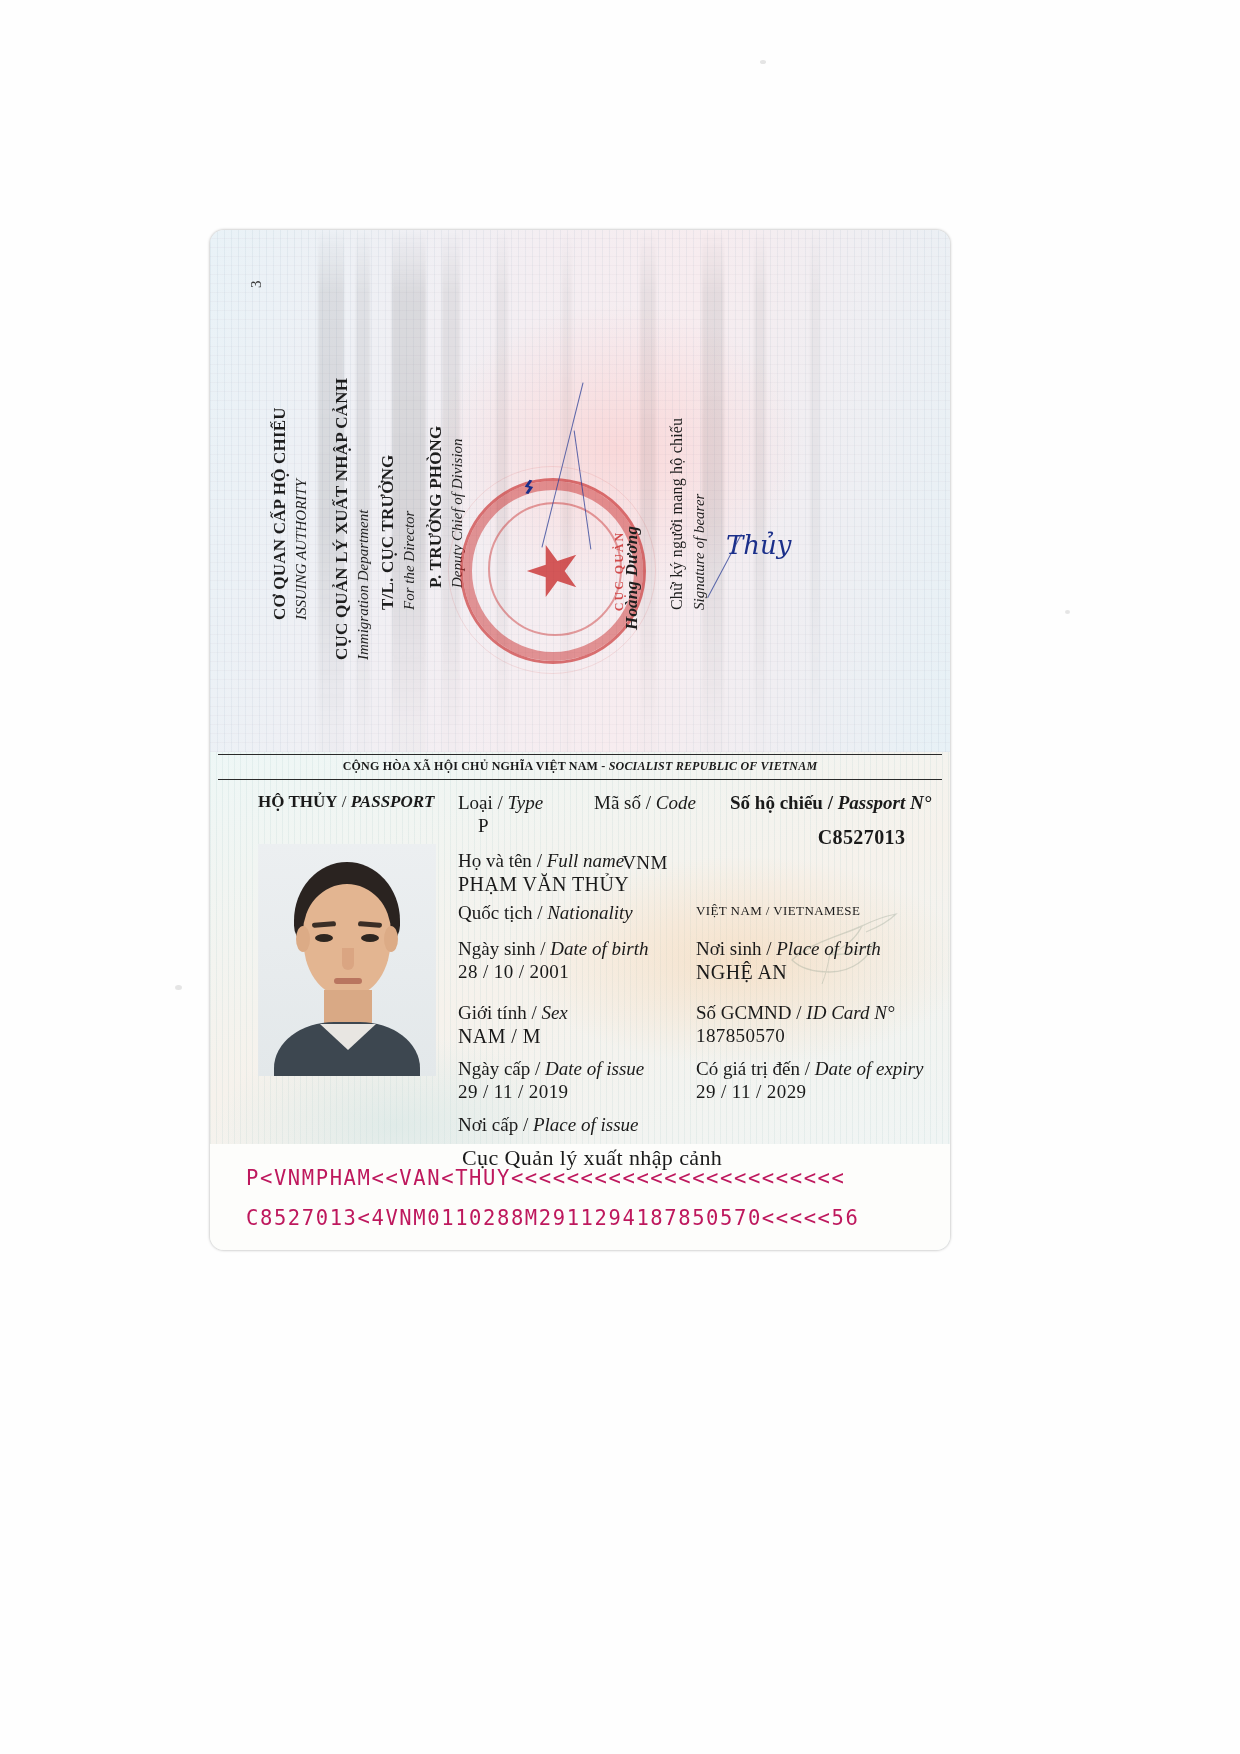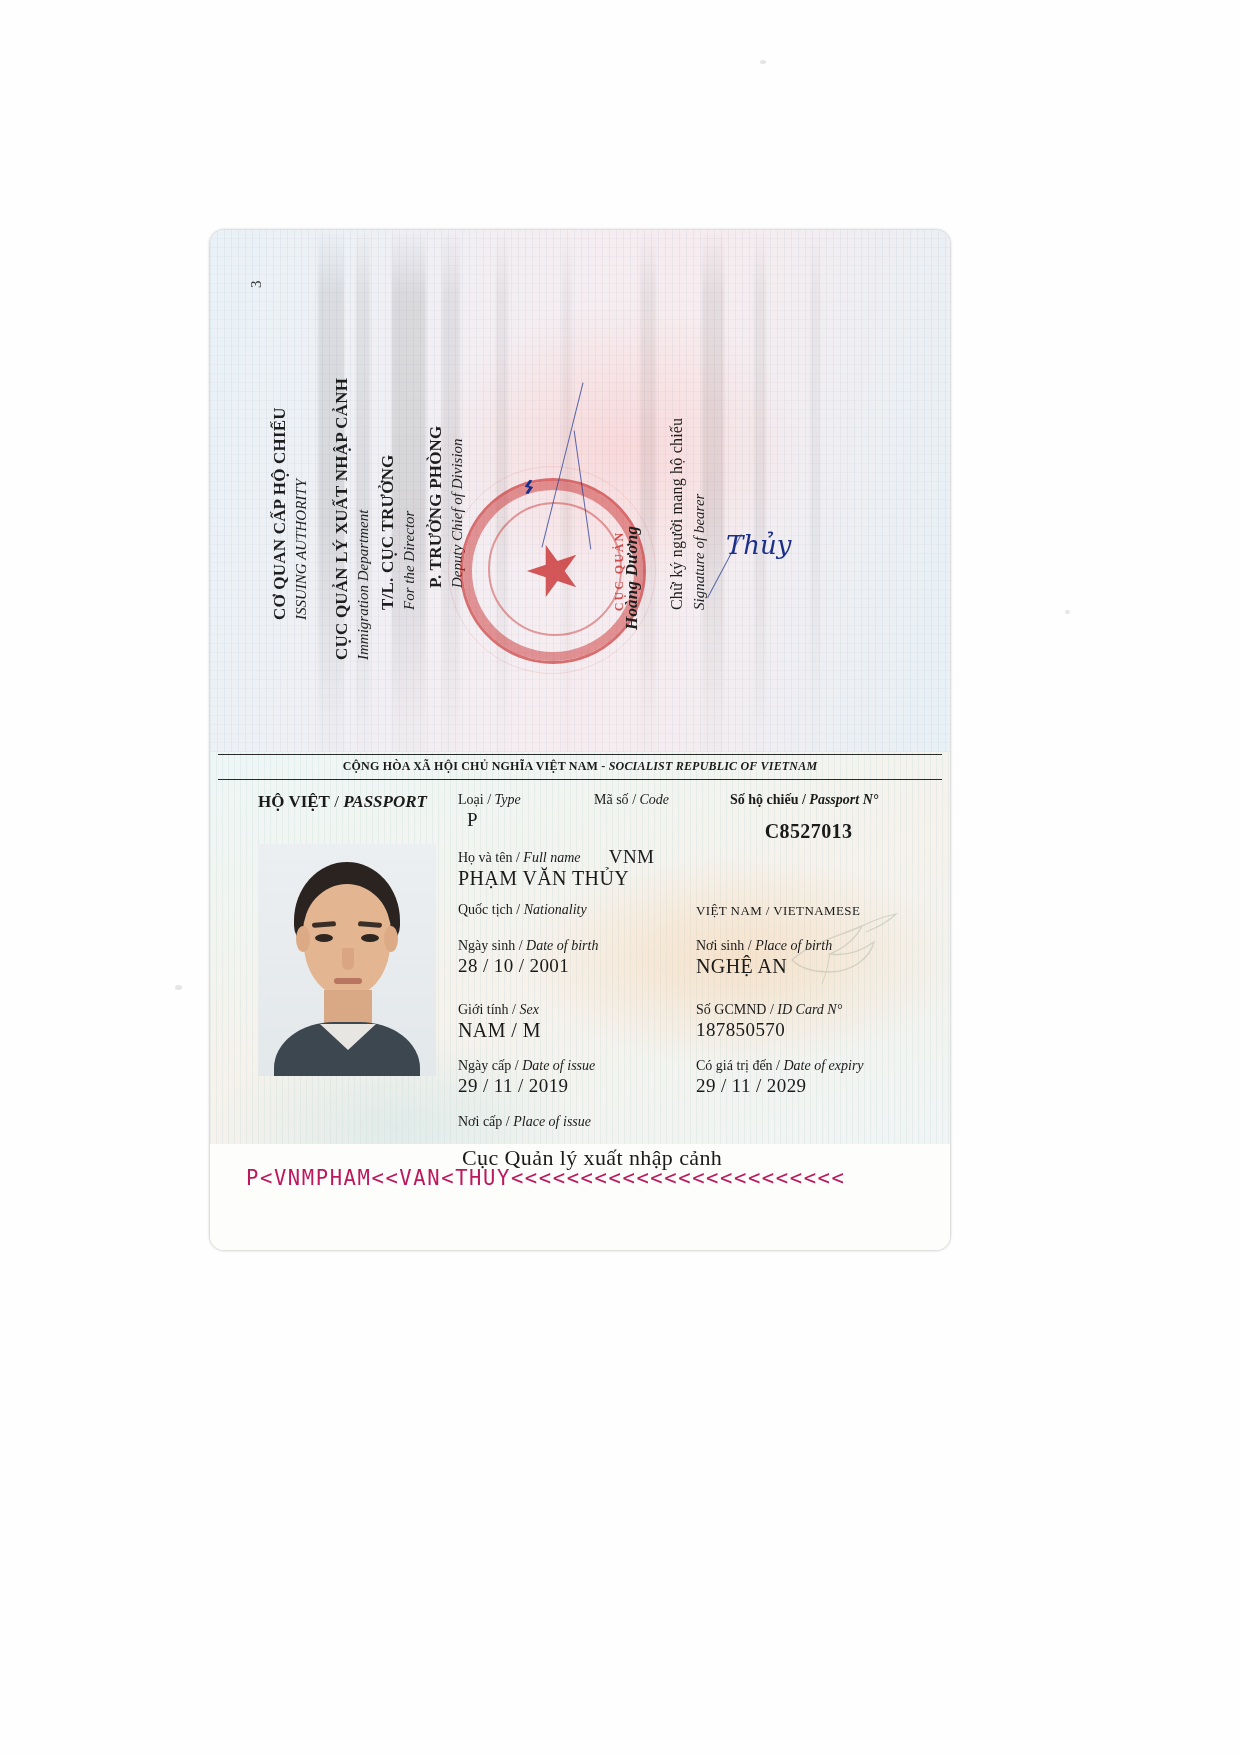--- a/index.html
+++ b/index.html
@@ -227,21 +227,21 @@
   }
   .p-collar {
     position: absolute;
     left: 62px; top: 180px;
     width: 56px; height: 26px;
     background: #e8e6e2;
     clip-path: polygon(0 0, 100% 0, 50% 100%);
   }
 
   .fld { position: absolute; white-space: nowrap; }
-  .fld .lbl { font-size: 14px; }
+  .fld .lbl { font-size: 19px; }
   .fld .lbl .en { font-style: italic; }
   .fld .val { font-size: 19px; letter-spacing: .4px; margin-top: 1px; }
   .fld .val.big { font-size: 20px; }
 
   #mrz {
     position: absolute;
     left: 0;
     top: 392px;
     width: 740px;
     height: 106px;
@@ -358,21 +358,21 @@
       </div>
 
       <svg class="dove" viewBox="0 0 120 90">
         <path d="M10 58 C30 40, 58 34, 80 24 C74 36, 62 46, 48 52 C62 54, 78 50, 92 40 C88 56, 70 70, 48 70 C32 70, 18 66, 10 58 Z" fill="none" stroke="#8a9a8a" stroke-width="1.4"></path>
         <path d="M80 24 C92 18, 104 14, 114 12 C106 20, 94 26, 84 30" fill="none" stroke="#8a9a8a" stroke-width="1.2"></path>
         <path d="M48 52 C46 62, 44 72, 40 82" fill="none" stroke="#8a9a8a" stroke-width="1"></path>
       </svg>
 
       <div class="fld" style="left:48px; top:40px;">
         <div class="lbl" style="font-size:17px;">
-          <span style="font-weight:700;">HỘ VIỆT</span>
+          <span style="font-weight:700;">HỘ THỦY</span>
           <span> / </span>
           <span class="en" style="font-weight:700;">PASSPORT</span>
         </div>
       </div>
 
       <div id="photo">
         <div class="p-hair"></div>
         <div class="p-face"></div>
         <div class="p-ear l"></div>
         <div class="p-ear r"></div>
@@ -482,16 +482,17 @@
           <span>Nơi cấp</span>
           <span> / </span><span class="en">Place of issue</span>
         </div>
       </div>
       <div class="fld" style="left:252px; top:392px; z-index:5;">
         <div class="val" style="font-size:22px;">Cục Quản lý xuất nhập cảnh</div>
       </div>
 
       <div id="mrz">
         <div class="line l1">P&lt;VNMPHAM&lt;&lt;VAN&lt;THUY&lt;&lt;&lt;&lt;&lt;&lt;&lt;&lt;&lt;&lt;&lt;&lt;&lt;&lt;&lt;&lt;&lt;&lt;&lt;&lt;&lt;&lt;&lt;&lt;</div>
+        <div class="line l2">C8527013&lt;4VNM0110288M2911294187850570&lt;&lt;&lt;&lt;&lt;56</div>
       </div>
     </div>
   </div>
 </div>
 
 </body></html>

